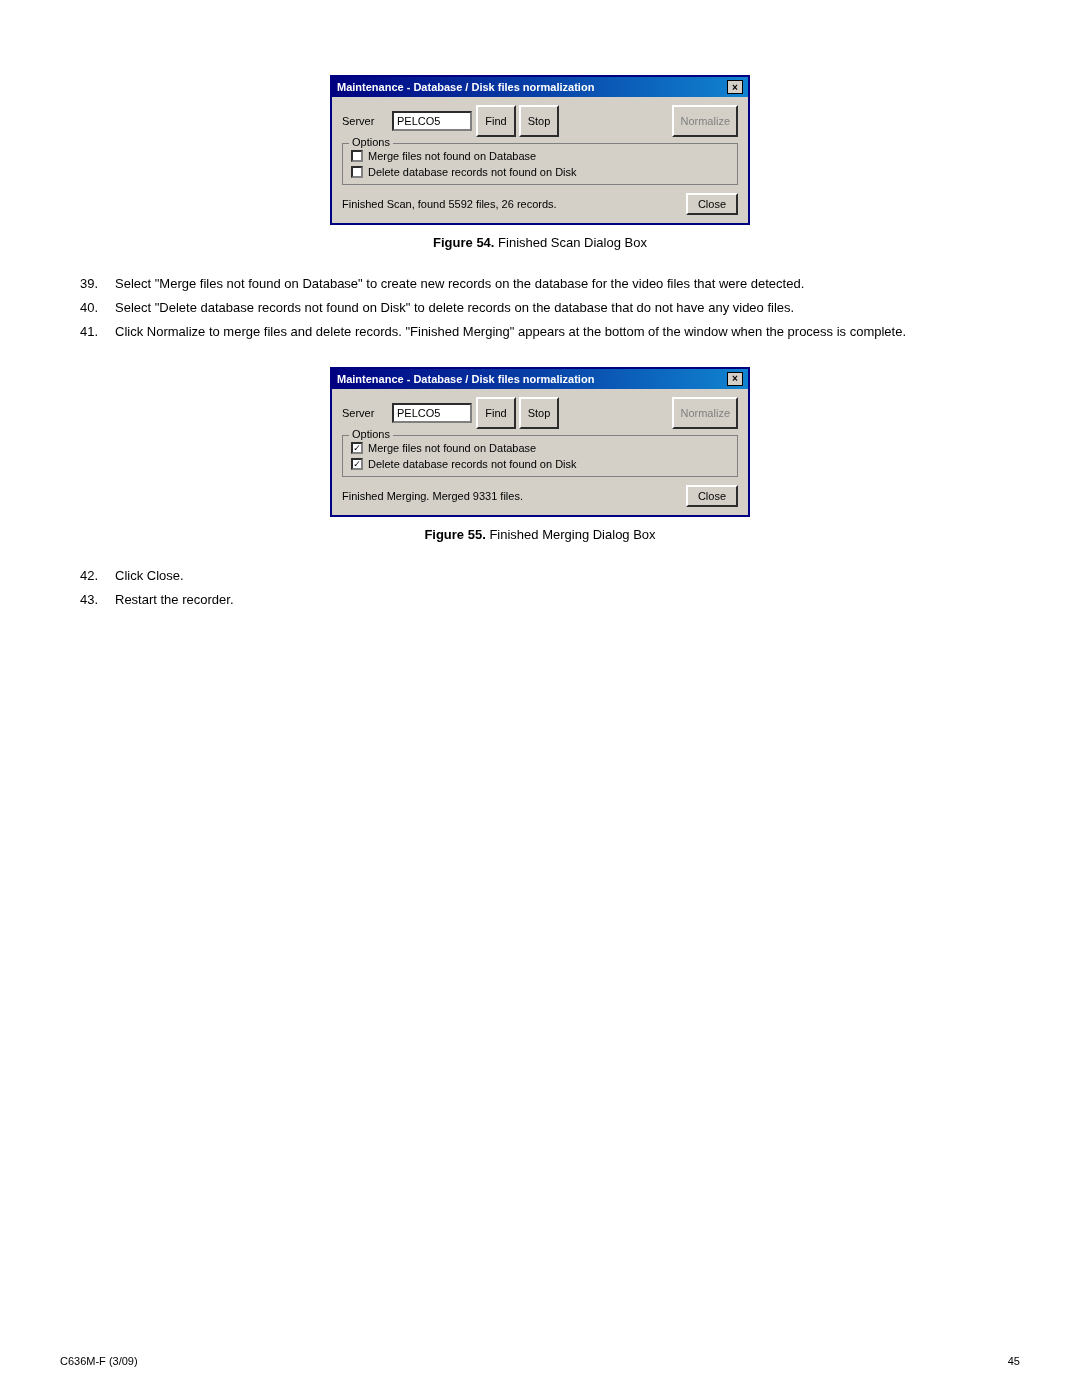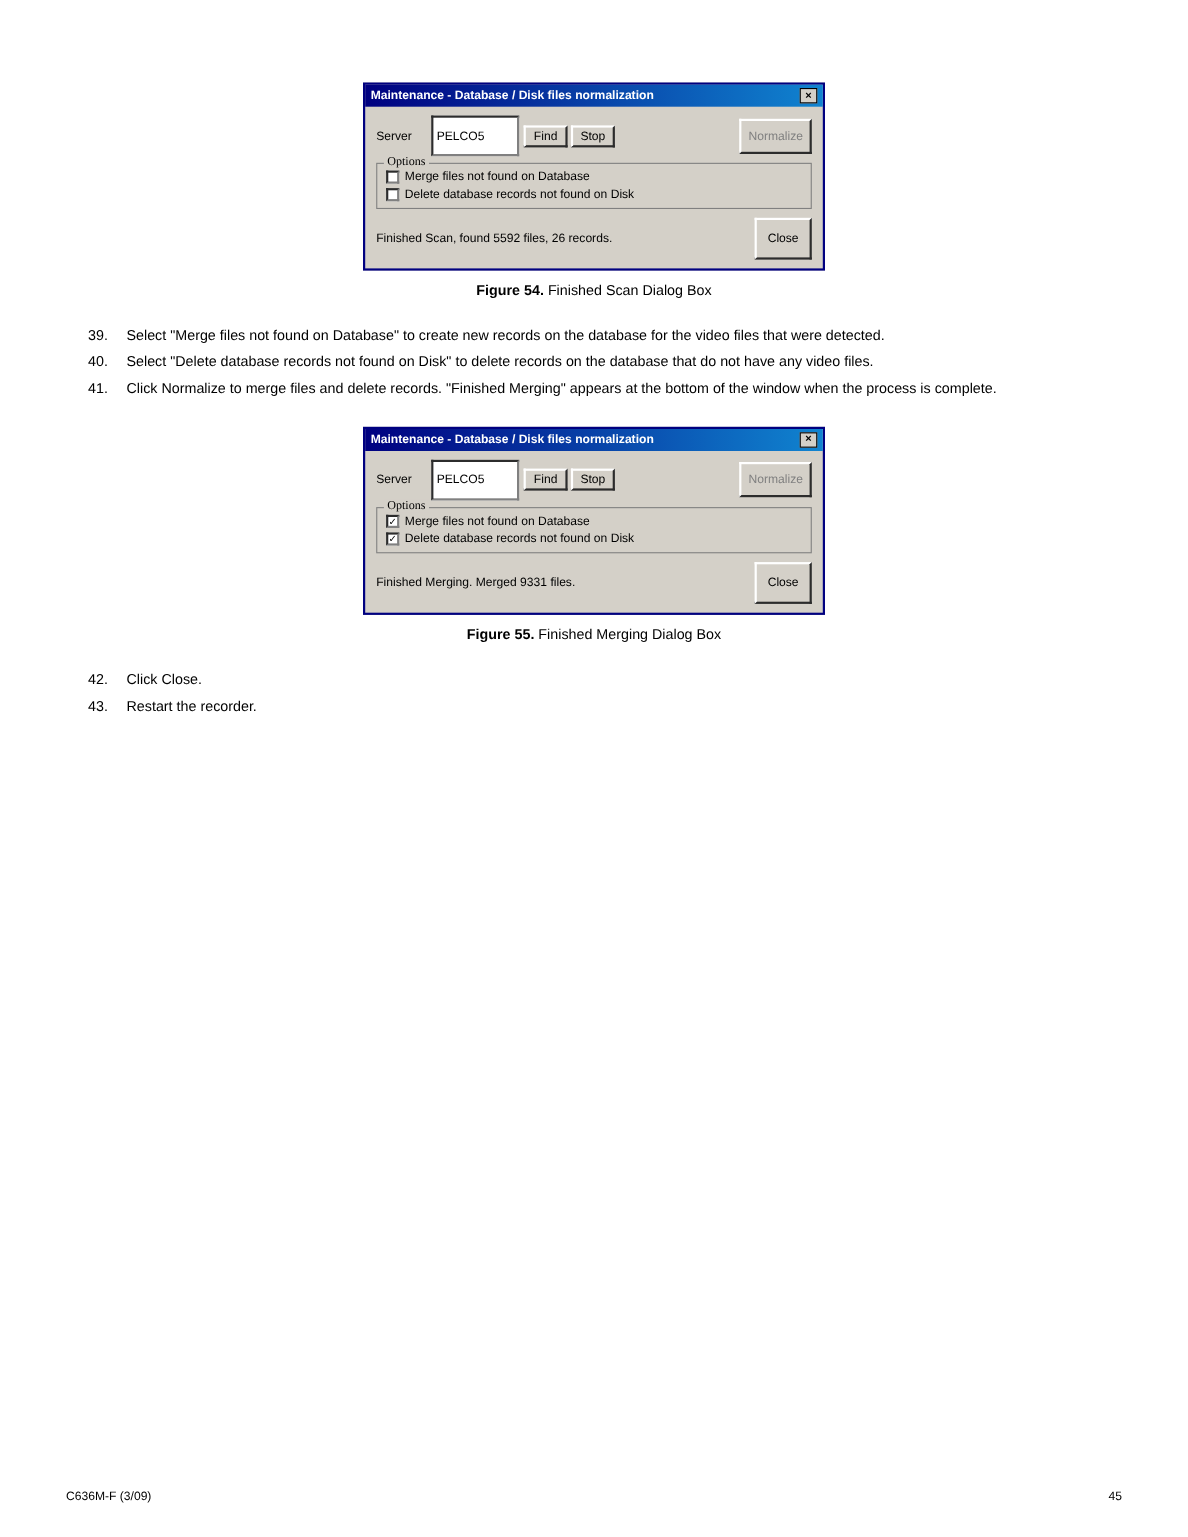--- a/index.html
+++ b/index.html
@@ -69,30 +69,30 @@
       margin-bottom: 6px;
     }
 
     .dialog-label {
       width: 50px;
       font-size: 11px;
     }
 
     .dialog-input {
       width: 80px;
-      height: 37px;
+      height: 20px;
       border: 2px inset #808080;
       background: #ffffff;
       font-size: 11px;
       padding: 1px 3px;
       margin-right: 4px;
     }
 
     .dialog-btn {
-      height: 20px;
+      height: 32px;
       min-width: 40px;
       background: #d4d0c8;
       border: 2px outset #ffffff;
       border-right-color: #808080;
       border-bottom-color: #808080;
       font-size: 11px;
       cursor: pointer;
       padding: 0 6px;
       margin-right: 3px;
     }
@@ -118,21 +118,20 @@
       position: relative;
     }
 
     .dialog-options-legend {
       position: absolute;
       top: -8px;
       left: 6px;
       background: #d4d0c8;
       padding: 0 3px;
       font-size: 11px;
-      font-family: Liberation Serif, serif;
     }
 
     .dialog-option-row {
       display: flex;
       align-items: center;
       margin-bottom: 4px;
     }
 
     .dialog-option-row:last-child {
       margin-bottom: 0;
@@ -162,21 +161,21 @@
       justify-content: space-between;
       margin-top: 4px;
     }
 
     .dialog-status-text {
       font-size: 11px;
       color: #000;
     }
 
     .dialog-close-button {
-      height: 38px;
+      height: 22px;
       min-width: 50px;
       background: #d4d0c8;
       border: 2px outset #ffffff;
       border-right-color: #808080;
       border-bottom-color: #808080;
       font-size: 11px;
       cursor: pointer;
       padding: 0 10px;
     }
 

